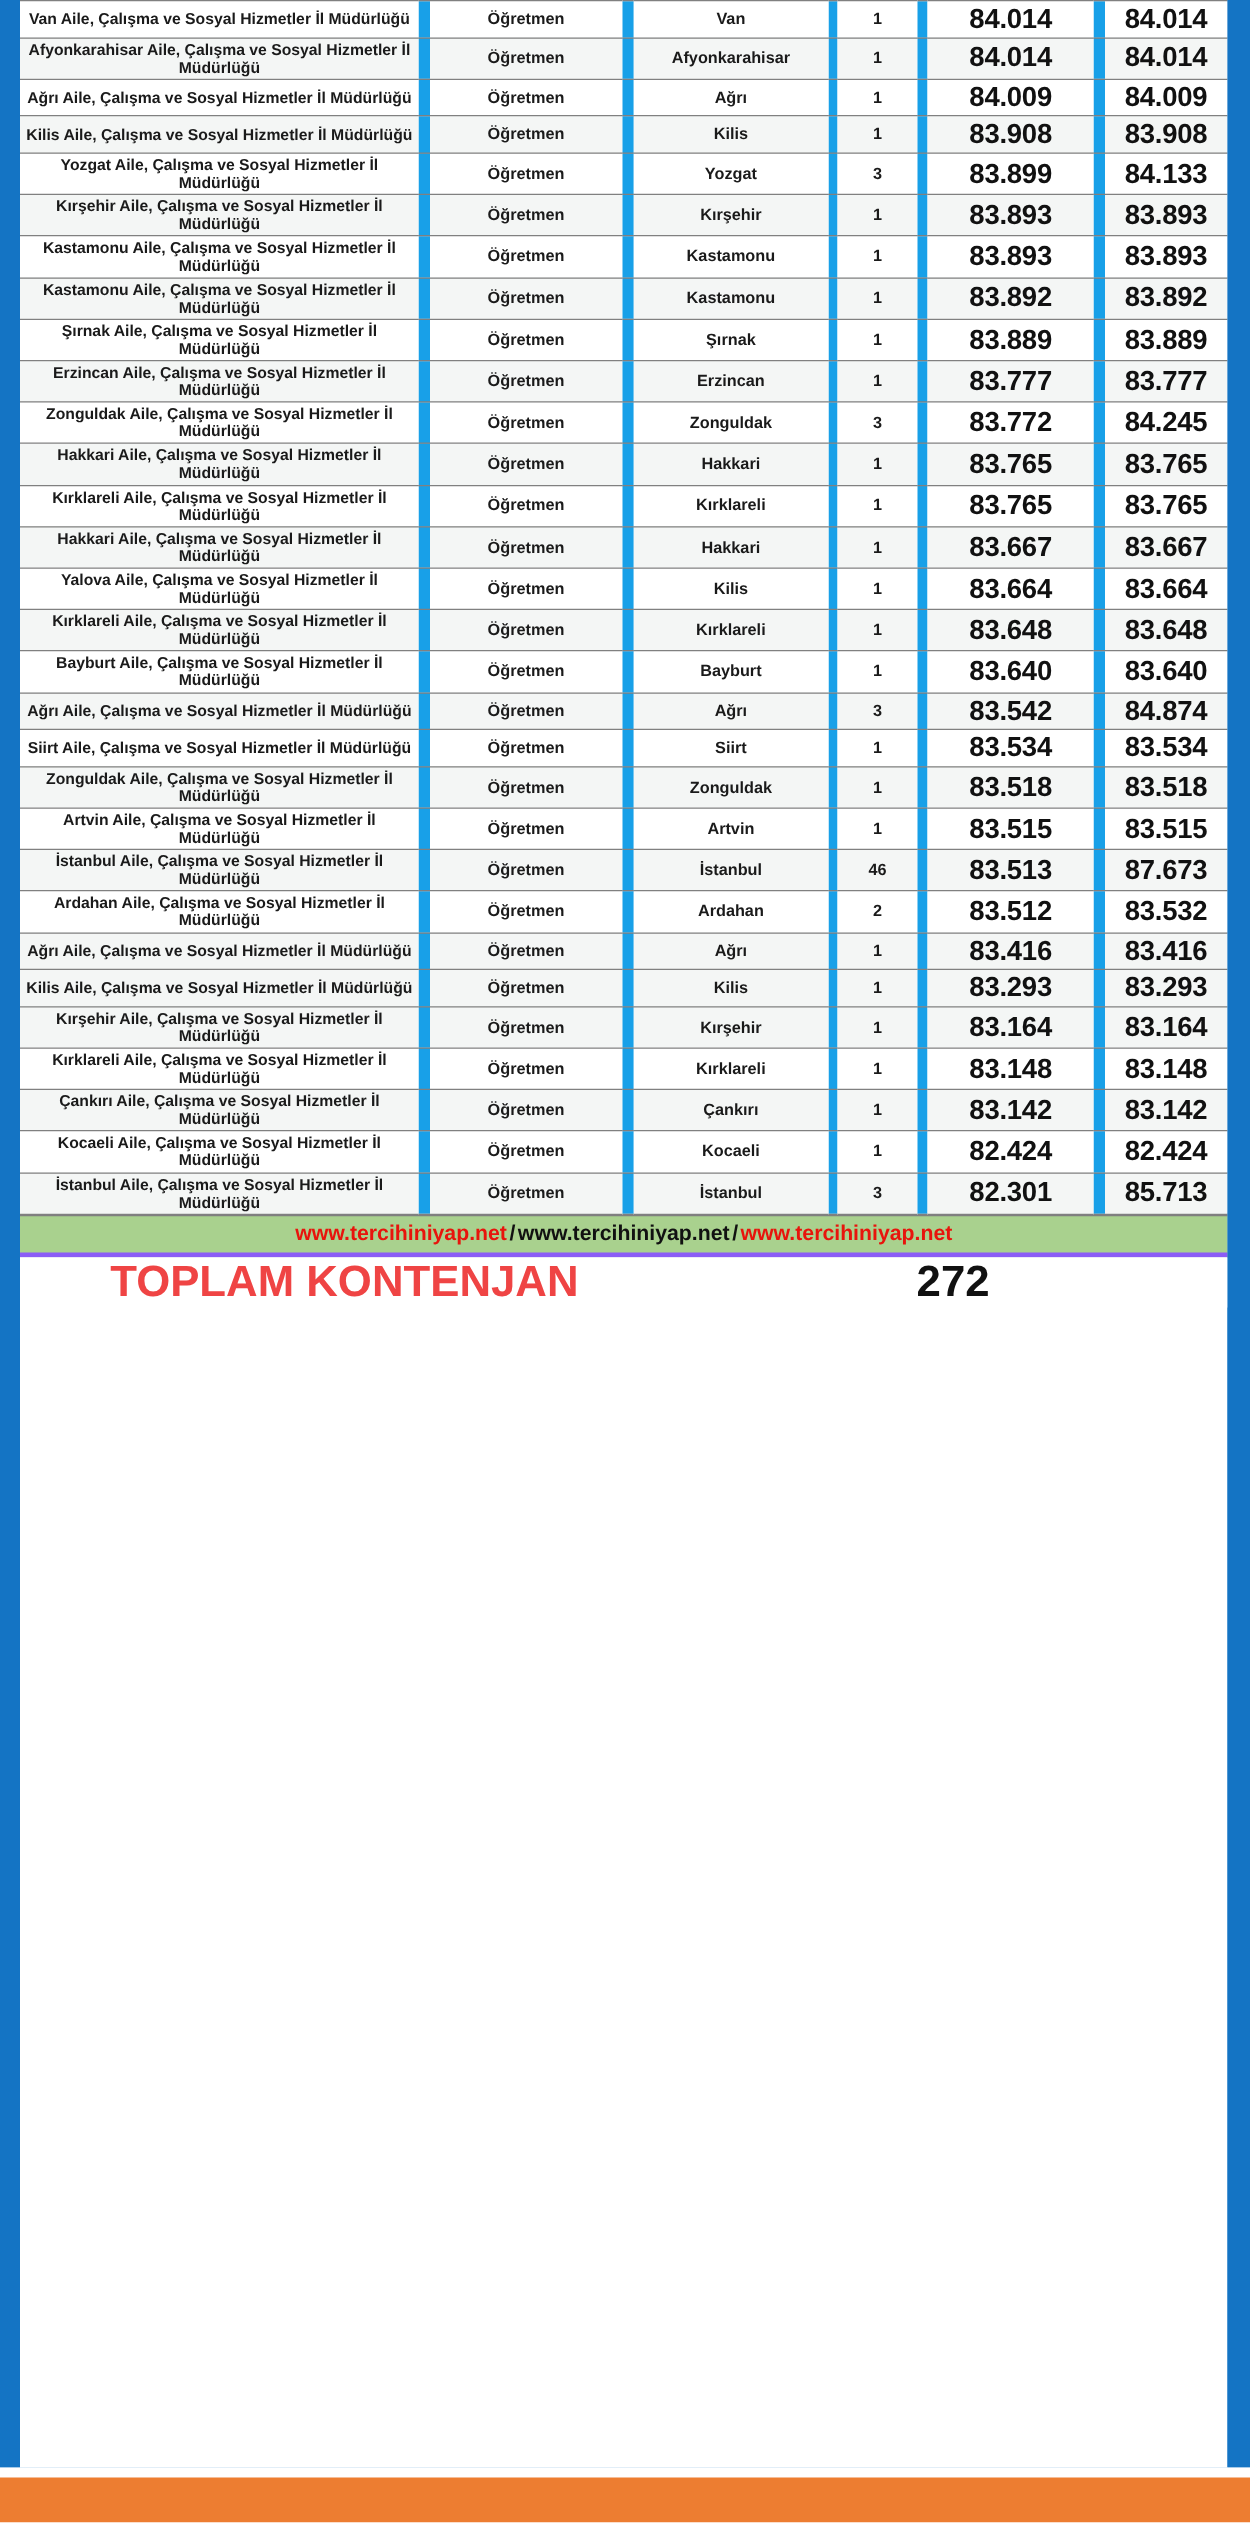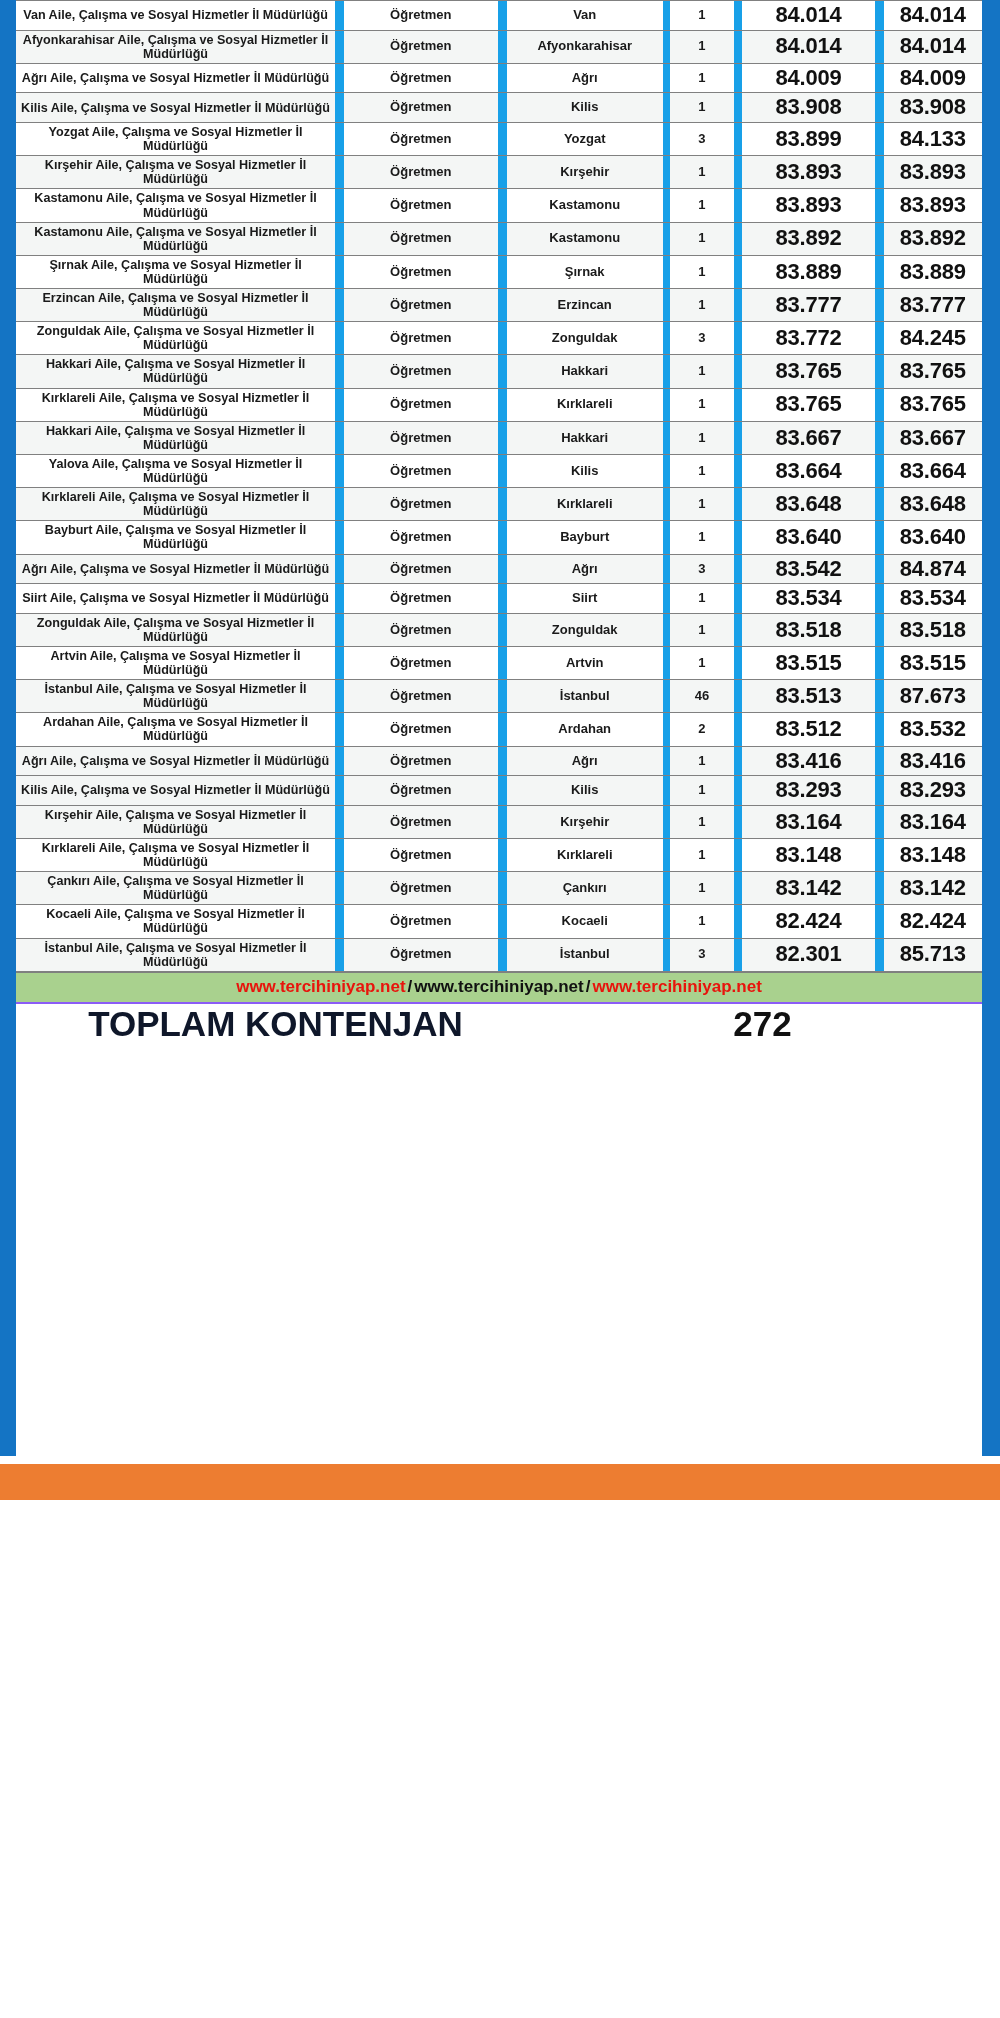--- a/index.html
+++ b/index.html
@@ -10,21 +10,21 @@
   body {
     width: 1000px;
     height: 2018px;
     font-family: "Liberation Sans", sans-serif;
     overflow: hidden;
   }
 
   #page {
     position: relative;
     width: 1000px;
-    height: 1500px;
+    height: 2018px;
     background: #ffffff;
     display: flex;
     flex-direction: column;
   }
 
   
   .frame {
     flex: 1 1 auto;
     display: flex;
     flex-direction: row;
@@ -114,21 +114,21 @@
     font-size: 22px;
     font-weight: bold;
     color: #111111;
     letter-spacing: -0.2px;
   }
 
   
   .site-bar {
     background: #A9D18E;
     border-top: 1px solid #7f7f7f;
-    border-bottom: 2px solid #8b5cf6;
+    border-bottom: 4px solid #8b5cf6;
     text-align: center;
     padding: 4px 0 5px 0;
     font-size: 17px;
     font-weight: bold;
     white-space: nowrap;
     color: #111111;
   }
   .site-bar .url { color: #E8140C; }
   .site-bar .slash { color: #111111; padding: 0 2px; }
 
@@ -145,21 +145,21 @@
     vertical-align: middle;
     padding: 0;
   }
   col.t-label { width: 519px; }
   col.t-sep   { width: 8px; }
   col.t-value { width: 439px; }
   td.total-label {
     text-align: center;
     font-size: 35px;
     font-weight: bold;
-    color: #0f172a;
+    color: #ef4444;
     letter-spacing: 0px;
     padding: 4px 0 8px 0;
   }
   td.total-sep {
     background: #18A0E8;
     padding: 0;
   }
   td.total-value {
     text-align: center;
     font-size: 35px;

